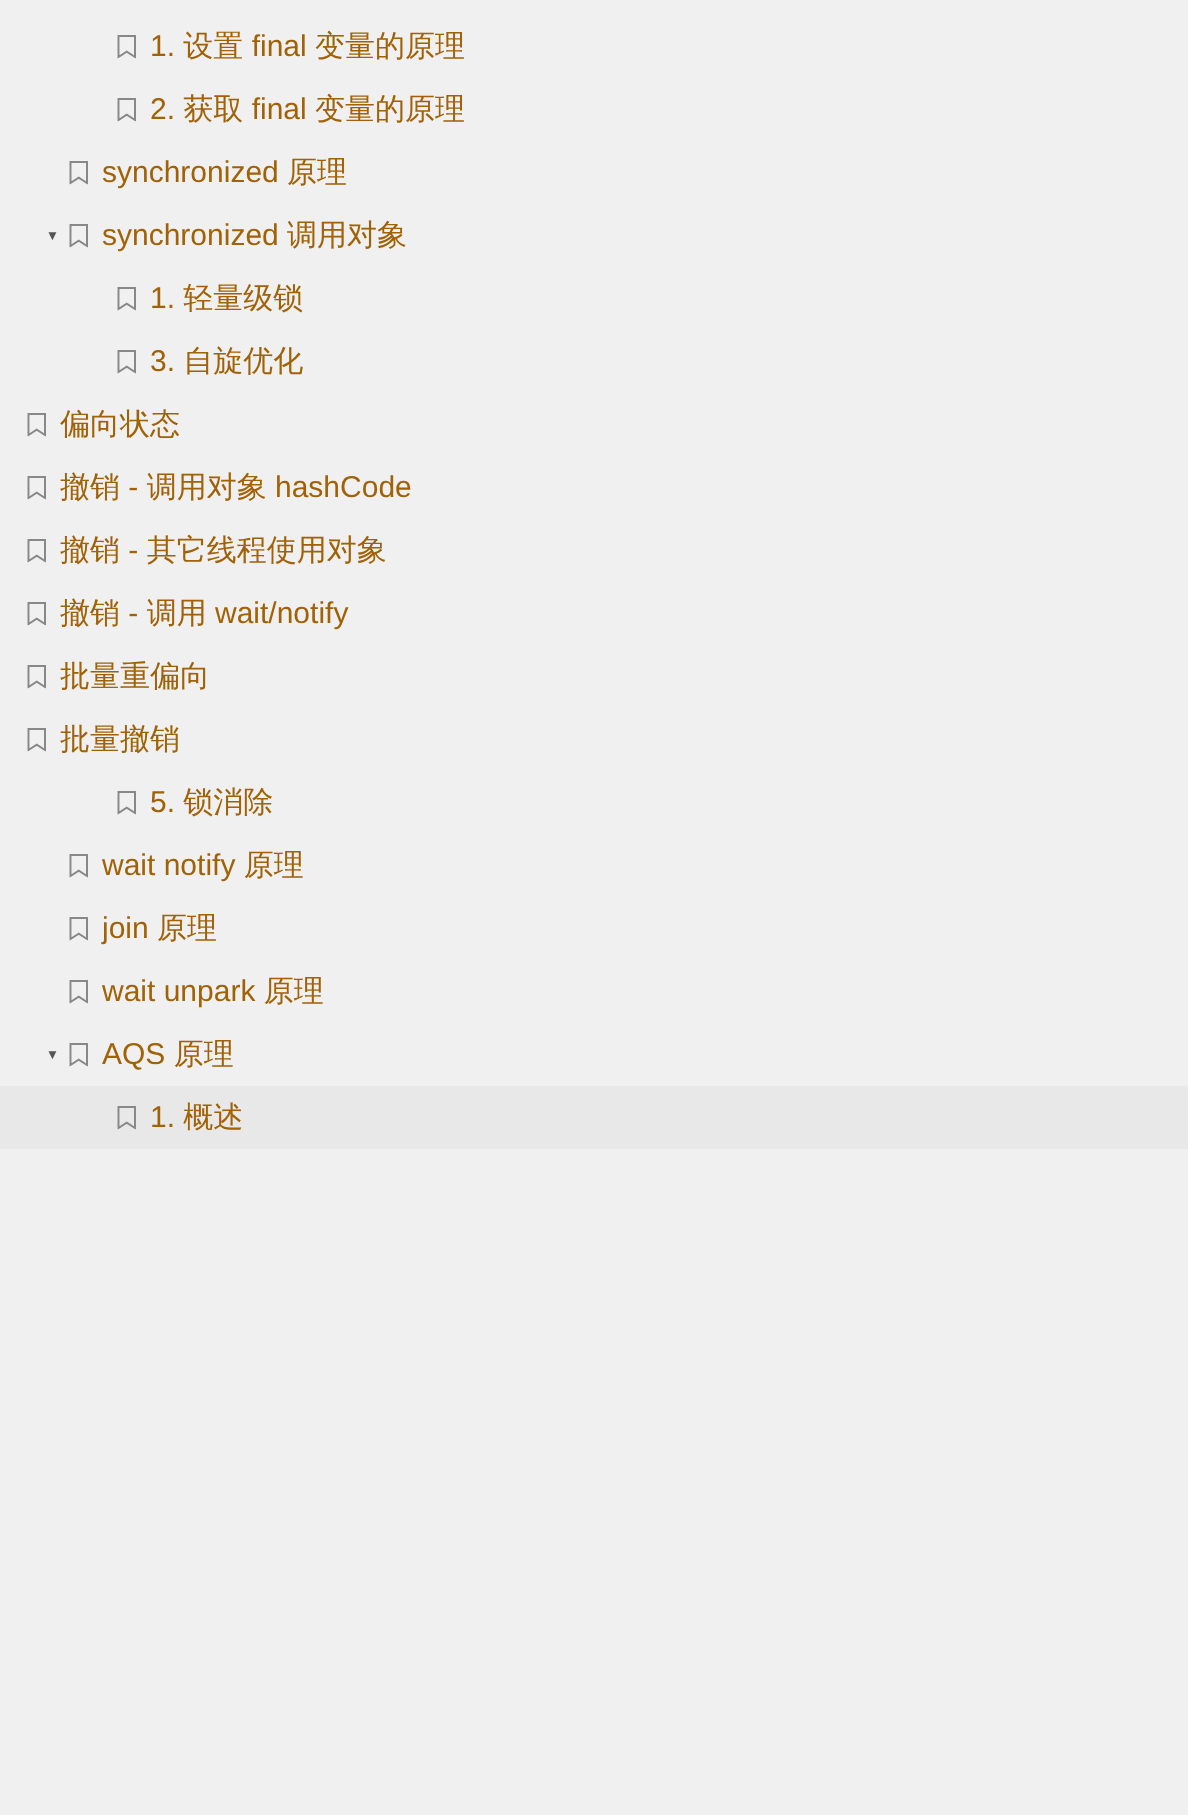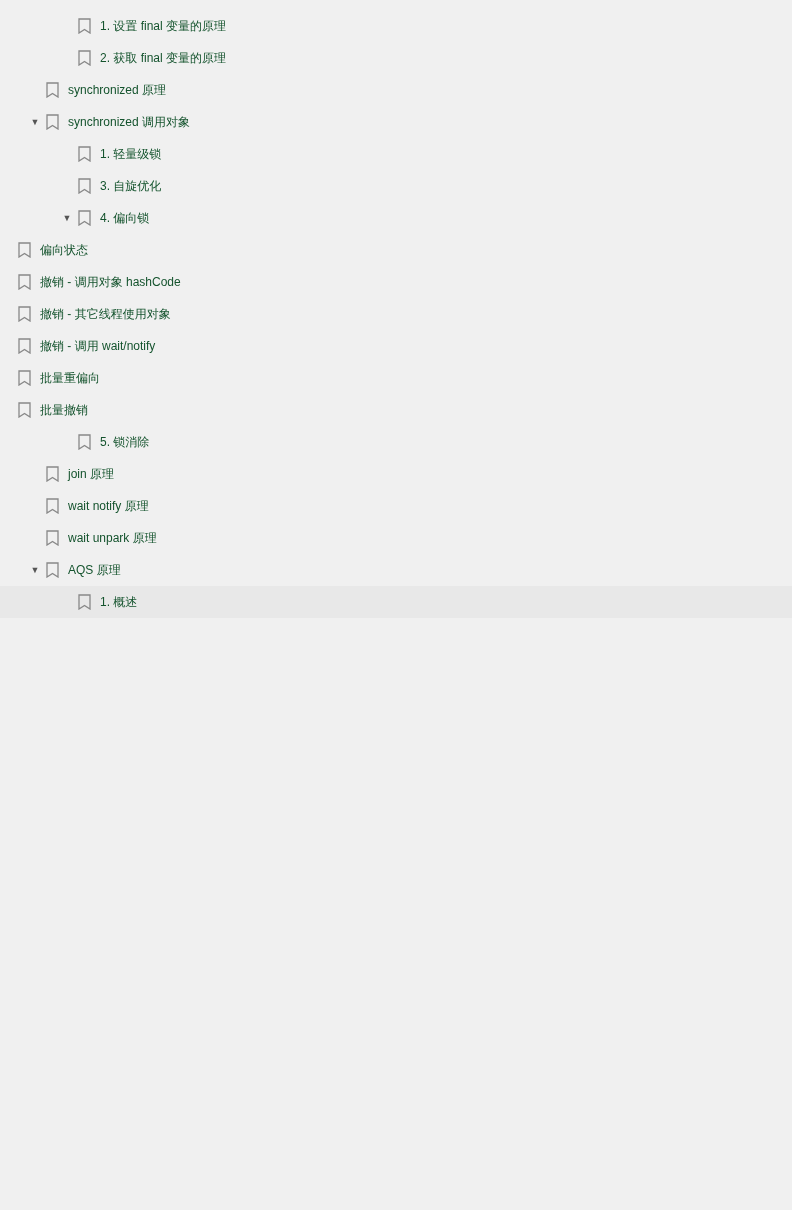--- a/index.html
+++ b/index.html
@@ -68,22 +68,22 @@
       margin-right: 8px;
       flex-shrink: 0;
     }
 
     .bookmark-icon svg {
       width: 13px;
       height: 16px;
     }
 
     .item-label {
-      font-size: 12px;
-      color: #14532d;
+      font-size: 20px;
+      color: #a16207;
       line-height: 1.4;
     }
   </style>
 </head>
 <body>
 
 <div class="tree-container">
 <div class="tree-item indent-1">
       <span class="expand-arrow empty"></span>
       <span class="bookmark-icon">
@@ -131,126 +131,117 @@
     </div>
     <div class="tree-item indent-1">
       <span class="expand-arrow empty"></span>
       <span class="bookmark-icon">
         <svg viewBox="0 0 13 16" fill="none" xmlns="http://www.w3.org/2000/svg">
     <path d="M1 1h11v14l-5.5-3.5L1 15V1z" stroke="#888" stroke-width="1.3" fill="none"></path>
   </svg>
       </span>
       <span class="item-label">3. 自旋优化</span>
     </div>
-    <div class="tree-item indent-1">
+    <div class="tree-item indent-2">
+      <span class="expand-arrow empty"></span>
+      <span class="bookmark-icon">
+        <svg viewBox="0 0 13 16" fill="none" xmlns="http://www.w3.org/2000/svg">
+    <path d="M1 1h11v14l-5.5-3.5L1 15V1z" stroke="#888" stroke-width="1.3" fill="none"></path>
+  </svg>
+      </span>
+      <span class="item-label">偏向状态</span>
+    </div>
+    <div class="tree-item indent-2">
+      <span class="expand-arrow empty"></span>
+      <span class="bookmark-icon">
+        <svg viewBox="0 0 13 16" fill="none" xmlns="http://www.w3.org/2000/svg">
+    <path d="M1 1h11v14l-5.5-3.5L1 15V1z" stroke="#888" stroke-width="1.3" fill="none"></path>
+  </svg>
+      </span>
+      <span class="item-label">撤销 - 调用对象 hashCode</span>
+    </div>
+    <div class="tree-item indent-2">
+      <span class="expand-arrow empty"></span>
+      <span class="bookmark-icon">
+        <svg viewBox="0 0 13 16" fill="none" xmlns="http://www.w3.org/2000/svg">
+    <path d="M1 1h11v14l-5.5-3.5L1 15V1z" stroke="#888" stroke-width="1.3" fill="none"></path>
+  </svg>
+      </span>
+      <span class="item-label">撤销 - 其它线程使用对象</span>
+    </div>
+    <div class="tree-item indent-2">
+      <span class="expand-arrow empty"></span>
+      <span class="bookmark-icon">
+        <svg viewBox="0 0 13 16" fill="none" xmlns="http://www.w3.org/2000/svg">
+    <path d="M1 1h11v14l-5.5-3.5L1 15V1z" stroke="#888" stroke-width="1.3" fill="none"></path>
+  </svg>
+      </span>
+      <span class="item-label">撤销 - 调用 wait/notify</span>
+    </div>
+    <div class="tree-item indent-2">
+      <span class="expand-arrow empty"></span>
+      <span class="bookmark-icon">
+        <svg viewBox="0 0 13 16" fill="none" xmlns="http://www.w3.org/2000/svg">
+    <path d="M1 1h11v14l-5.5-3.5L1 15V1z" stroke="#888" stroke-width="1.3" fill="none"></path>
+  </svg>
+      </span>
+      <span class="item-label">批量重偏向</span>
+    </div>
+    <div class="tree-item indent-2">
+      <span class="expand-arrow empty"></span>
+      <span class="bookmark-icon">
+        <svg viewBox="0 0 13 16" fill="none" xmlns="http://www.w3.org/2000/svg">
+    <path d="M1 1h11v14l-5.5-3.5L1 15V1z" stroke="#888" stroke-width="1.3" fill="none"></path>
+  </svg>
+      </span>
+      <span class="item-label">批量撤销</span>
+    </div>
+    <div class="tree-item indent-1">
+      <span class="expand-arrow empty"></span>
+      <span class="bookmark-icon">
+        <svg viewBox="0 0 13 16" fill="none" xmlns="http://www.w3.org/2000/svg">
+    <path d="M1 1h11v14l-5.5-3.5L1 15V1z" stroke="#888" stroke-width="1.3" fill="none"></path>
+  </svg>
+      </span>
+      <span class="item-label">5. 锁消除</span>
+    </div>
+    <div class="tree-item indent-0">
+      <span class="expand-arrow empty"></span>
+      <span class="bookmark-icon">
+        <svg viewBox="0 0 13 16" fill="none" xmlns="http://www.w3.org/2000/svg">
+    <path d="M1 1h11v14l-5.5-3.5L1 15V1z" stroke="#888" stroke-width="1.3" fill="none"></path>
+  </svg>
+      </span>
+      <span class="item-label">wait notify 原理</span>
+    </div>
+    <div class="tree-item indent-0">
+      <span class="expand-arrow empty"></span>
+      <span class="bookmark-icon">
+        <svg viewBox="0 0 13 16" fill="none" xmlns="http://www.w3.org/2000/svg">
+    <path d="M1 1h11v14l-5.5-3.5L1 15V1z" stroke="#888" stroke-width="1.3" fill="none"></path>
+  </svg>
+      </span>
+      <span class="item-label">join 原理</span>
+    </div>
+    <div class="tree-item indent-0">
+      <span class="expand-arrow empty"></span>
+      <span class="bookmark-icon">
+        <svg viewBox="0 0 13 16" fill="none" xmlns="http://www.w3.org/2000/svg">
+    <path d="M1 1h11v14l-5.5-3.5L1 15V1z" stroke="#888" stroke-width="1.3" fill="none"></path>
+  </svg>
+      </span>
+      <span class="item-label">wait unpark 原理</span>
+    </div>
+    <div class="tree-item indent-0">
       <span class="expand-arrow expanded"></span>
       <span class="bookmark-icon">
         <svg viewBox="0 0 13 16" fill="none" xmlns="http://www.w3.org/2000/svg">
     <path d="M1 1h11v14l-5.5-3.5L1 15V1z" stroke="#888" stroke-width="1.3" fill="none"></path>
   </svg>
       </span>
-      <span class="item-label">4. 偏向锁</span>
-    </div>
-    <div class="tree-item indent-2">
-      <span class="expand-arrow empty"></span>
-      <span class="bookmark-icon">
-        <svg viewBox="0 0 13 16" fill="none" xmlns="http://www.w3.org/2000/svg">
-    <path d="M1 1h11v14l-5.5-3.5L1 15V1z" stroke="#888" stroke-width="1.3" fill="none"></path>
-  </svg>
-      </span>
-      <span class="item-label">偏向状态</span>
-    </div>
-    <div class="tree-item indent-2">
-      <span class="expand-arrow empty"></span>
-      <span class="bookmark-icon">
-        <svg viewBox="0 0 13 16" fill="none" xmlns="http://www.w3.org/2000/svg">
-    <path d="M1 1h11v14l-5.5-3.5L1 15V1z" stroke="#888" stroke-width="1.3" fill="none"></path>
-  </svg>
-      </span>
-      <span class="item-label">撤销 - 调用对象 hashCode</span>
-    </div>
-    <div class="tree-item indent-2">
-      <span class="expand-arrow empty"></span>
-      <span class="bookmark-icon">
-        <svg viewBox="0 0 13 16" fill="none" xmlns="http://www.w3.org/2000/svg">
-    <path d="M1 1h11v14l-5.5-3.5L1 15V1z" stroke="#888" stroke-width="1.3" fill="none"></path>
-  </svg>
-      </span>
-      <span class="item-label">撤销 - 其它线程使用对象</span>
-    </div>
-    <div class="tree-item indent-2">
-      <span class="expand-arrow empty"></span>
-      <span class="bookmark-icon">
-        <svg viewBox="0 0 13 16" fill="none" xmlns="http://www.w3.org/2000/svg">
-    <path d="M1 1h11v14l-5.5-3.5L1 15V1z" stroke="#888" stroke-width="1.3" fill="none"></path>
-  </svg>
-      </span>
-      <span class="item-label">撤销 - 调用 wait/notify</span>
-    </div>
-    <div class="tree-item indent-2">
-      <span class="expand-arrow empty"></span>
-      <span class="bookmark-icon">
-        <svg viewBox="0 0 13 16" fill="none" xmlns="http://www.w3.org/2000/svg">
-    <path d="M1 1h11v14l-5.5-3.5L1 15V1z" stroke="#888" stroke-width="1.3" fill="none"></path>
-  </svg>
-      </span>
-      <span class="item-label">批量重偏向</span>
-    </div>
-    <div class="tree-item indent-2">
-      <span class="expand-arrow empty"></span>
-      <span class="bookmark-icon">
-        <svg viewBox="0 0 13 16" fill="none" xmlns="http://www.w3.org/2000/svg">
-    <path d="M1 1h11v14l-5.5-3.5L1 15V1z" stroke="#888" stroke-width="1.3" fill="none"></path>
-  </svg>
-      </span>
-      <span class="item-label">批量撤销</span>
-    </div>
-    <div class="tree-item indent-1">
-      <span class="expand-arrow empty"></span>
-      <span class="bookmark-icon">
-        <svg viewBox="0 0 13 16" fill="none" xmlns="http://www.w3.org/2000/svg">
-    <path d="M1 1h11v14l-5.5-3.5L1 15V1z" stroke="#888" stroke-width="1.3" fill="none"></path>
-  </svg>
-      </span>
-      <span class="item-label">5. 锁消除</span>
-    </div>
-    <div class="tree-item indent-0">
-      <span class="expand-arrow empty"></span>
-      <span class="bookmark-icon">
-        <svg viewBox="0 0 13 16" fill="none" xmlns="http://www.w3.org/2000/svg">
-    <path d="M1 1h11v14l-5.5-3.5L1 15V1z" stroke="#888" stroke-width="1.3" fill="none"></path>
-  </svg>
-      </span>
-      <span class="item-label">join 原理</span>
-    </div>
-    <div class="tree-item indent-0">
-      <span class="expand-arrow empty"></span>
-      <span class="bookmark-icon">
-        <svg viewBox="0 0 13 16" fill="none" xmlns="http://www.w3.org/2000/svg">
-    <path d="M1 1h11v14l-5.5-3.5L1 15V1z" stroke="#888" stroke-width="1.3" fill="none"></path>
-  </svg>
-      </span>
-      <span class="item-label">wait notify 原理</span>
-    </div>
-    <div class="tree-item indent-0">
-      <span class="expand-arrow empty"></span>
-      <span class="bookmark-icon">
-        <svg viewBox="0 0 13 16" fill="none" xmlns="http://www.w3.org/2000/svg">
-    <path d="M1 1h11v14l-5.5-3.5L1 15V1z" stroke="#888" stroke-width="1.3" fill="none"></path>
-  </svg>
-      </span>
-      <span class="item-label">wait unpark 原理</span>
-    </div>
-    <div class="tree-item indent-0">
-      <span class="expand-arrow expanded"></span>
-      <span class="bookmark-icon">
-        <svg viewBox="0 0 13 16" fill="none" xmlns="http://www.w3.org/2000/svg">
-    <path d="M1 1h11v14l-5.5-3.5L1 15V1z" stroke="#888" stroke-width="1.3" fill="none"></path>
-  </svg>
-      </span>
       <span class="item-label">AQS 原理</span>
     </div>
     <div class="tree-item indent-1 highlighted">
       <span class="expand-arrow empty"></span>
       <span class="bookmark-icon">
         <svg viewBox="0 0 13 16" fill="none" xmlns="http://www.w3.org/2000/svg">
     <path d="M1 1h11v14l-5.5-3.5L1 15V1z" stroke="#888" stroke-width="1.3" fill="none"></path>
   </svg>
       </span>
       <span class="item-label">1. 概述</span>

